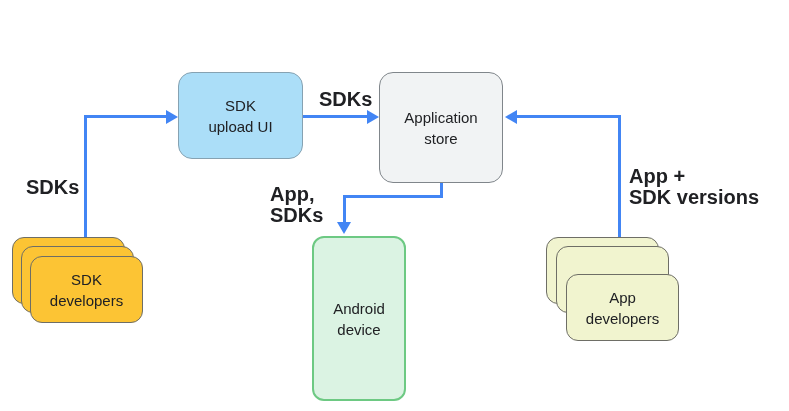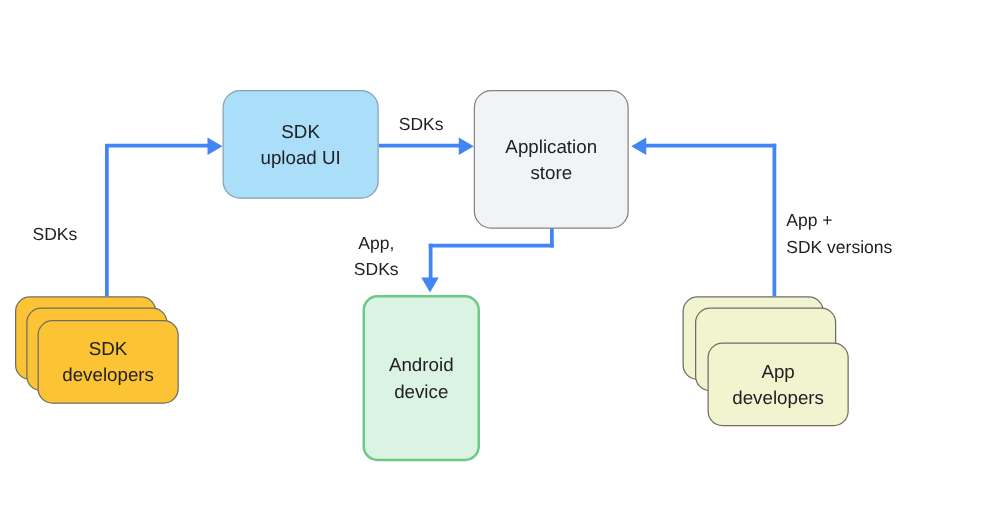--- a/index.html
+++ b/index.html
@@ -22,21 +22,21 @@
   .node-box{border-radius:14px;}
   #node-sdk-upload-ui{
     left:178px;top:72px;width:125px;height:87px;
     background:#ABDEF8;border:1px solid #86A2B2;
   }
   #node-application-store{
     left:379px;top:72px;width:124px;height:111px;
     background:#F1F3F4;border:1px solid #80868B;
   }
   #node-android-device{
-    left:290px;top:236px;width:94px;height:133px;
+    left:312px;top:236px;width:94px;height:165px;
     background:#DBF3E3;border:2px solid #6DC983;
     border-radius:12px;
   }
   .card{
     position:absolute;width:113px;height:67px;
     border-radius:12px;border:1px solid #6E6E66;
     box-sizing:border-box;
   }
   .card-yellow{background:#FCC434;}
   .card-cream{background:#F1F4CF;}
@@ -46,26 +46,26 @@
     white-space:pre-line;
   }
   .edge-h{position:absolute;height:3px;background:#4285F4;}
   .edge-v{position:absolute;width:3px;background:#4285F4;}
   .arrowhead{position:absolute;width:0;height:0;border-style:solid;border-color:transparent;}
   .ah-right{border-width:7px 0 7px 12px;border-left-color:#4285F4;}
   .ah-left{border-width:7px 12px 7px 0;border-right-color:#4285F4;}
   .ah-down{border-width:12px 7px 0 7px;border-top-color:#4285F4;}
   .edge-label{
     position:absolute;
-    font-size:14px;font-weight:400;line-height:21px;
+    font-size:20px;font-weight:700;line-height:21px;
     white-space:pre-line;
   }
   #label-sdks-left{left:26px;top:177px;}
   #label-sdks-top{left:319px;top:89px;}
-  #label-app-sdks{left:270px;top:184px;width:62px;text-align:center;}
+  #label-app-sdks{left:270px;top:184px;width:62px;text-align:left;}
   #label-app-sdk-versions{left:629px;top:166px;text-align:left;}
 </style>
 </head>
 <body>
 
 <div id="canvas">
 
   <div class="edge-v" style="left:84px;top:117px;height:120px;"></div>
   <div class="edge-h" style="left:84px;top:115px;width:84px;"></div>
   <div class="arrowhead ah-right" style="left:166px;top:110px;"></div>

